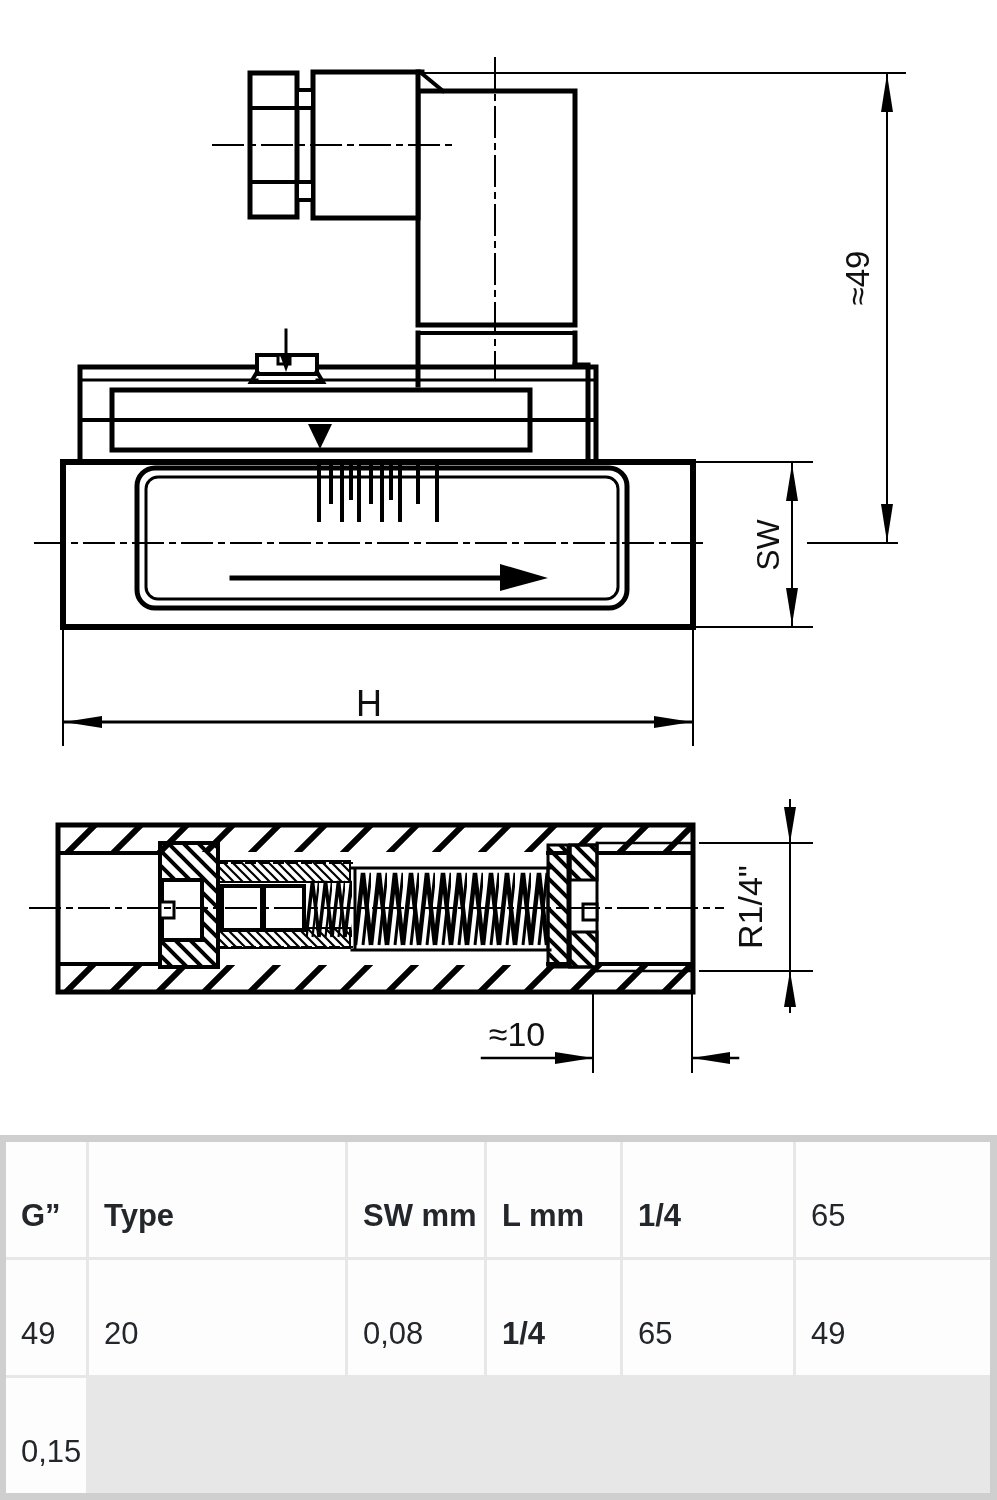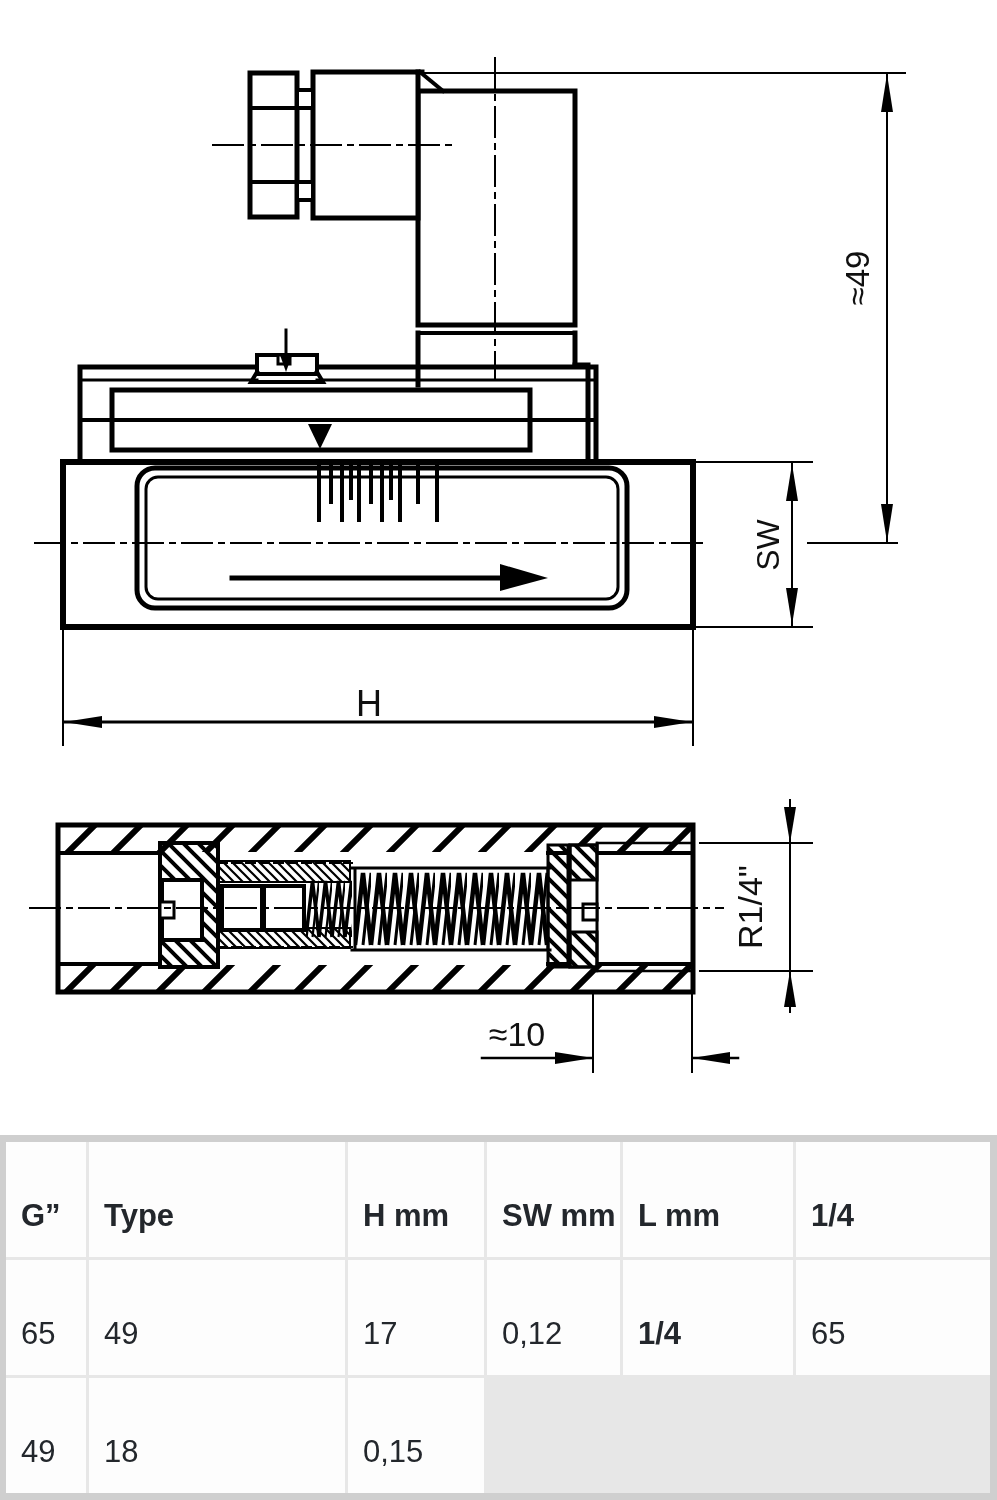--- a/index.html
+++ b/index.html
@@ -221,31 +221,29 @@
         <text font-size="34" text-anchor="middle" x="517" y="1046">≈10</text>
       </g>
     </g>
   </svg>
   </div>
 
   <div class="table-wrap">
     <div class="tbl">
       <div class="cell bold">G”</div>
       <div class="cell bold">Type</div>
-      <div class="cell bold">H mm</div>
       <div class="cell bold">SW mm</div>
       <div class="cell bold">L mm</div>
 
       <div class="cell bold">1/4</div>
       <div class="cell">65</div>
       <div class="cell">49</div>
-      <div class="cell">17</div>
-      <div class="cell">0,12</div>
+      <div class="cell">20</div>
+      <div class="cell">0,08</div>
 
       <div class="cell bold">1/4</div>
       <div class="cell">65</div>
       <div class="cell">49</div>
-      <div class="cell">18</div>
       <div class="cell">0,15</div>
     </div>
   </div>
 
 </div>
 
 </body></html>

